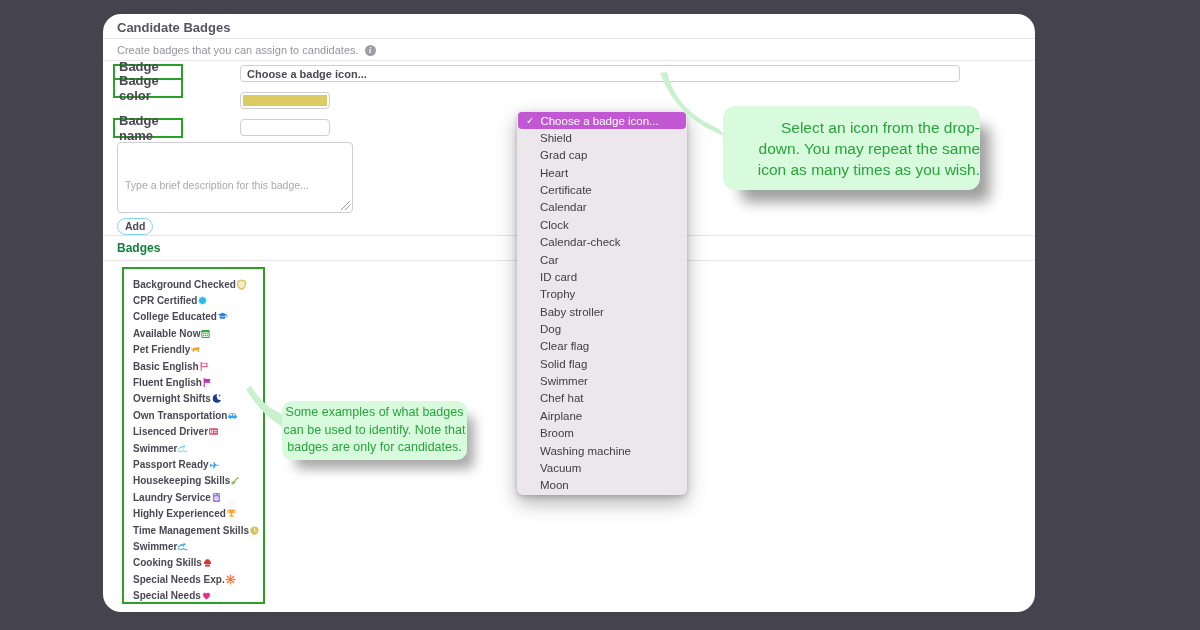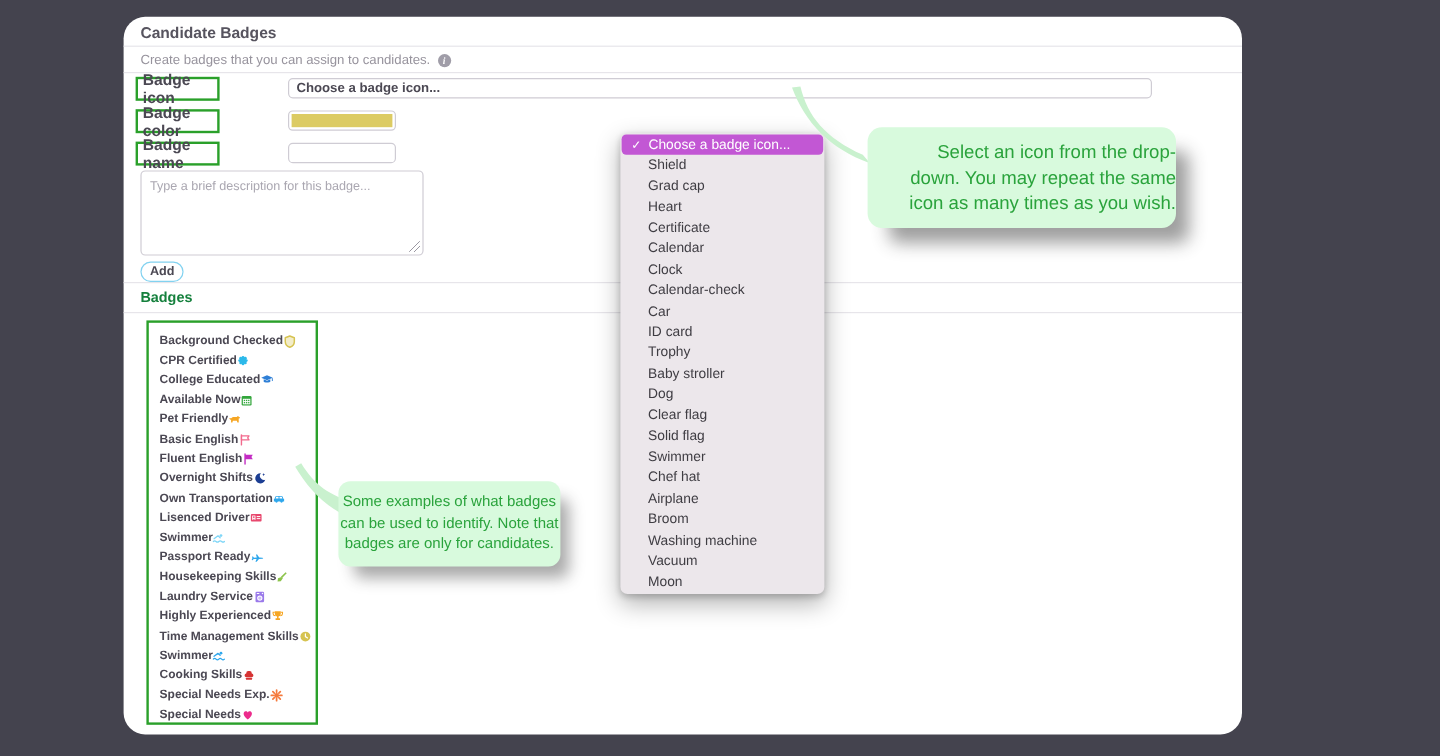--- a/index.html
+++ b/index.html
@@ -39,21 +39,21 @@
   .color-swatch{width:100%;height:100%;}
   .name-ctl{left:137px;top:105px;width:90px;}
   .name-input,.desc-area{
     border:none;outline:none;width:100%;height:100%;box-sizing:border-box;
     font-family:"Liberation Sans", sans-serif;background:transparent;
   }
   .desc-wrap{
     position:absolute;left:14px;top:128px;width:236px;height:71px;
     border:1px solid #cfccd4;border-radius:4px;box-sizing:border-box;background:#fff;
   }
-  .desc-area{resize:none;padding:6px 7px;font-size:10.5px;color:#4b4853;}
+  .desc-area{resize:none;padding:6px 7px;font-size:10.5px;color:#4b4853;margin-top:30px;}
   .desc-area::placeholder{color:#aaa7b1;}
   .resize-grip{
     position:absolute;right:2px;bottom:2px;width:9px;height:9px;cursor:nwse-resize;
     background:
       linear-gradient(135deg, transparent 45%, #9b98a2 45%, #9b98a2 52%, transparent 52%,
       transparent 68%, #9b98a2 68%, #9b98a2 75%, transparent 75%);
   }
   .add-btn{
     position:absolute;left:14px;top:204px;padding:1px 7px 2px;border:1.5px solid #82d2f0;
     border-radius:9px;background:#fff;font-size:10.5px;font-weight:700;color:#4b4853;
@@ -86,21 +86,21 @@
   .callout{
     position:absolute;background:#d8fadd;color:#2aa33c;text-align:center;z-index:20;
     display:flex;flex-direction:column;justify-content:center;
   }
   .callout-1{
     left:723px;top:106px;width:257px;height:84px;border-radius:12px;
     font-size:15.5px;line-height:21px;
     box-shadow:14px 16px 14px -4px rgba(40,40,40,.45);
   }
   .callout-2{
-    left:282px;top:401px;width:185px;height:71px;border-radius:10px;
+    left:282px;top:401px;width:185px;height:59px;border-radius:10px;
     font-size:12.5px;line-height:17.5px;
     box-shadow:10px 12px 12px -3px rgba(40,40,40,.40);
   }
   .leaders{position:absolute;left:0;top:0;width:1200px;height:630px;z-index:15;pointer-events:none;}
 </style>
 </head>
 <body>
 
 <div class="card">
   <div class="panel-title">Candidate Badges</div>
@@ -108,21 +108,21 @@
 
   <div class="subtitle-row">
     <span class="subtitle">Create badges that you can assign to candidates.</span>
     <span class="info-dot">i</span>
   </div>
   <div class="hr" style="top:46px"></div>
 
   <div class="field-label" style="top:50px">Badge icon</div>
   <div class="ctl select-ctl">Choose a badge icon...</div>
 
-  <div class="field-label" style="top:77px">Badge color</div>
+  <div class="field-label" style="top:64px">Badge color</div>
   <div class="ctl color-ctl">
     <div class="color-swatch" id="color-swatch" style="background: rgb(220, 203, 99);"></div>
   </div>
 
   <div class="field-label" style="top:104px">Badge name</div>
   <div class="ctl name-ctl">
     <input class="name-input" value="" style="">
   </div>
 
   <div class="desc-wrap">

